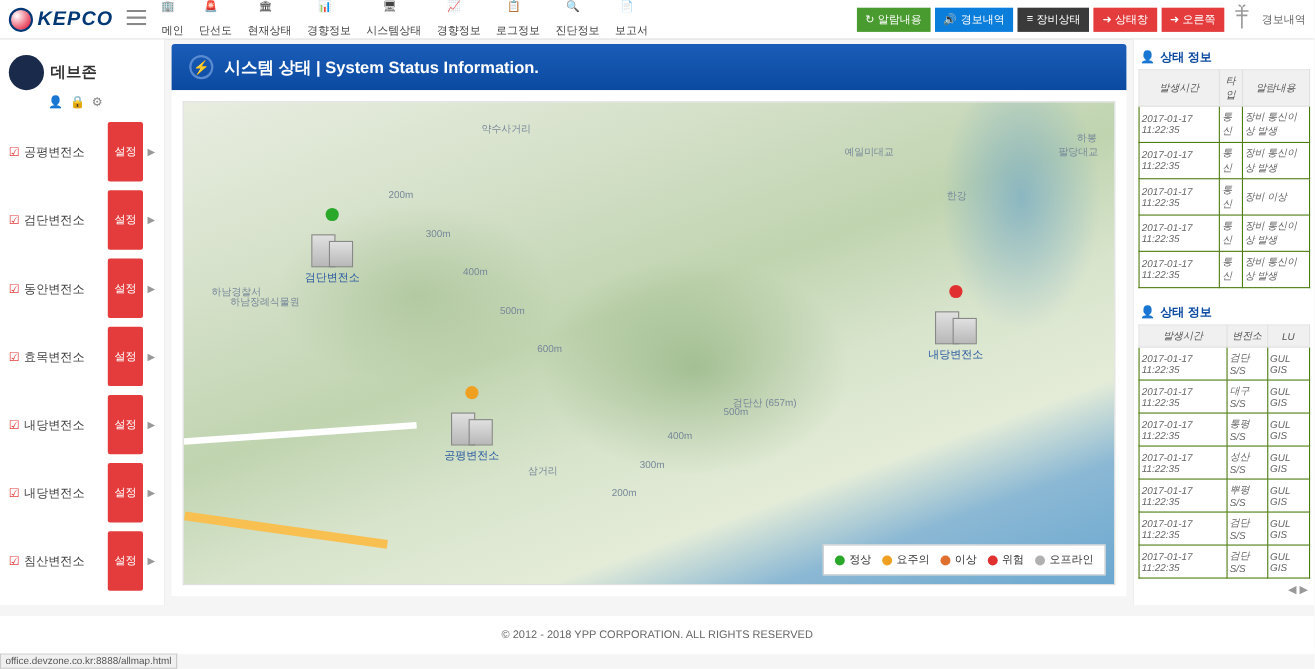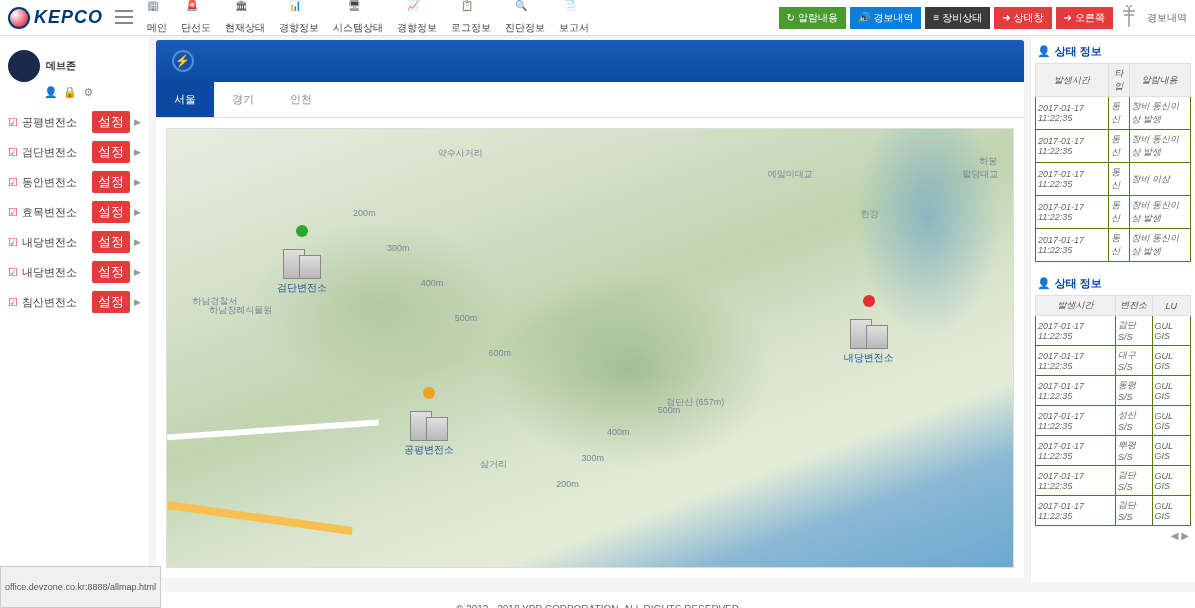--- a/index.html
+++ b/index.html
@@ -16,26 +16,26 @@
 .top-buttons { display:flex; gap:4px; }
 .btn { padding:4px 8px; font-size:10px; color:#fff; border:none; cursor:pointer; display:flex; align-items:center; gap:3px; }
 .btn-green{background:#4a9b2f;} .btn-blue{background:#0b7dda;} .btn-dark{background:#3a3a3a;} .btn-red{background:#e43c3c;}
 .pole-icon { width:20px; height:24px; margin:0 6px; }
 .top-right-label { font-size:10px; color:#666; margin-left:2px; }
 
 .container { display:flex; }
 .sidebar { width:150px; background:#fff; border-right:1px solid #eee; padding:8px 6px; }
 .user-row { display:flex; align-items:center; gap:6px; padding:6px 2px 4px; }
 .avatar { width:32px; height:32px; border-radius:50%; background:#1a2a4a; }
-.user-name { font-weight:bold; font-size:10px; }
+.user-name { font-weight:bold; font-size:14px; }
 .user-icons { display:flex; gap:6px; padding-left:38px; margin-bottom:8px; color:#888; font-size:11px; }
 .side-item { display:flex; align-items:center; padding:4px 2px; gap:4px; cursor:pointer; }
 .check { color:#e43c3c; font-size:11px; }
 .side-label { flex:1; font-size:11px; color:#444; }
-.badge { background:#e43c3c; color:#fff; font-size:13px; padding:2px 6px; border-radius:2px; }
+.badge { background:#e43c3c; color:#fff; font-size:10px; padding:20px 6px; border-radius:2px; }
 .chev { color:#999; font-size:9px; }
 
 .main { flex:1; padding:4px 6px; }
 .title-bar { background:linear-gradient(#1a5cb8,#0b4aa0); color:#fff; padding:10px 16px; border-radius:3px 3px 0 0; font-size:15px; font-weight:bold; display:flex; align-items:center; gap:10px; }
 .title-icon { width:22px; height:22px; border:2px solid #5a8ad0; border-radius:50%; display:flex; align-items:center; justify-content:center; font-size:12px; color:#7fa8e0; }
 .tabs { background:#fff; display:flex; border-bottom:1px solid #e0e0e0; }
 .tab { padding:10px 18px; font-size:11px; color:#888; cursor:pointer; }
 .tab.active { background:#0b4aa0; color:#fff; }
 .map-wrap { background:#fff; padding:10px; }
 .map { position:relative; height:440px; background:linear-gradient(160deg,#e8ede0 0%,#d4e0c8 25%,#c0d4b0 45%,#d8e4cc 60%,#e4ecd8 75%,#8bb8d4 85%,#6ba8d0 100%); border:1px solid #ddd; overflow:hidden; }
@@ -58,21 +58,21 @@
 .map-label { position:absolute; font-size:9px; color:#789; }
 
 .right { width:165px; background:#fff; border-left:1px solid #eee; padding:4px; font-size:10px; }
 .panel-title { font-size:11px; font-weight:bold; color:#0b4aa0; padding:4px 2px; display:flex; align-items:center; gap:4px; }
 .tbl { width:100%; border-collapse:collapse; font-size:9px;font-style:italic; }
 .tbl th { background:#f0f0f0; border:1px solid #e0e0e0; padding:3px 2px; font-weight:normal; color:#555; }
 .tbl td { border:1px solid #4d7c0f; padding:3px 2px; color:#666; }
 .pager { text-align:right; padding:4px 2px; color:#999; font-size:10px; }
 
 .footer { text-align:center; padding:12px; font-size:10px; color:#666; background:#fff; margin-top:10px; }
-.status-url { position:fixed; bottom:0; left:0; background:#f0f0f0; border:1px solid #ccc; font-size:9px; padding:15px 4px; color:#555; }
+.status-url { position:fixed; bottom:0; left:0; background:#f0f0f0; border:1px solid #ccc; font-size:9px; padding:1px 4px; color:#555; }
 </style>
 </head>
 <body>
 
 <div class="header">
   <div class="logo">
     <span class="logo-circle"></span>
     <span>KEPCO</span>
   </div>
   <span class="menu-icon">
@@ -202,30 +202,48 @@
           <span class="side-label">침산변전소</span>
           <span class="badge">설정</span>
           <span class="chev">▶</span>
         </div>
       </div>
   </div>
 
   <div class="main">
     <div class="title-bar">
       <span class="title-icon">⚡</span>
-    </div>
-    <div class="tabs" id="tabs">
-        <div class="tab active">서울</div>
-        <div class="tab">경기</div>
-        <div class="tab">인천</div>
-      </div>
+      <span>시스템 상태 | System Status Information.</span>
+    </div>
     <div class="map-wrap">
       <div class="map" id="map">
         <div class="road" style="left:0;top:68%;width:25%;height:6px;transform:rotate(-4deg);"></div>
         <div class="road" style="left:0;top:88%;width:22%;height:8px;background:#f8c050;transform:rotate(8deg);"></div>
+        <div class="legend" id="legend">
+            <div class="legend-item">
+              <span class="ldot" style="background:#2aa82a"></span>
+              <span>정상</span>
+            </div>
+            <div class="legend-item">
+              <span class="ldot" style="background:#f0a020"></span>
+              <span>요주의</span>
+            </div>
+            <div class="legend-item">
+              <span class="ldot" style="background:#e07030"></span>
+              <span>이상</span>
+            </div>
+            <div class="legend-item">
+              <span class="ldot" style="background:#e03030"></span>
+              <span>위험</span>
+            </div>
+            <div class="legend-item">
+              <span class="ldot" style="background:#b0b0b0"></span>
+              <span>오프라인</span>
+            </div>
+          </div>
       <div class="marker" style="left: 13%; top: 22%;">
             <div class="dot green"></div>
             <div class="sub"></div>
             <div>검단변전소</div>
           </div>
           <div class="marker" style="left: 28%; top: 59%;">
             <div class="dot orange"></div>
             <div class="sub"></div>
             <div>공평변전소</div>
           </div>

